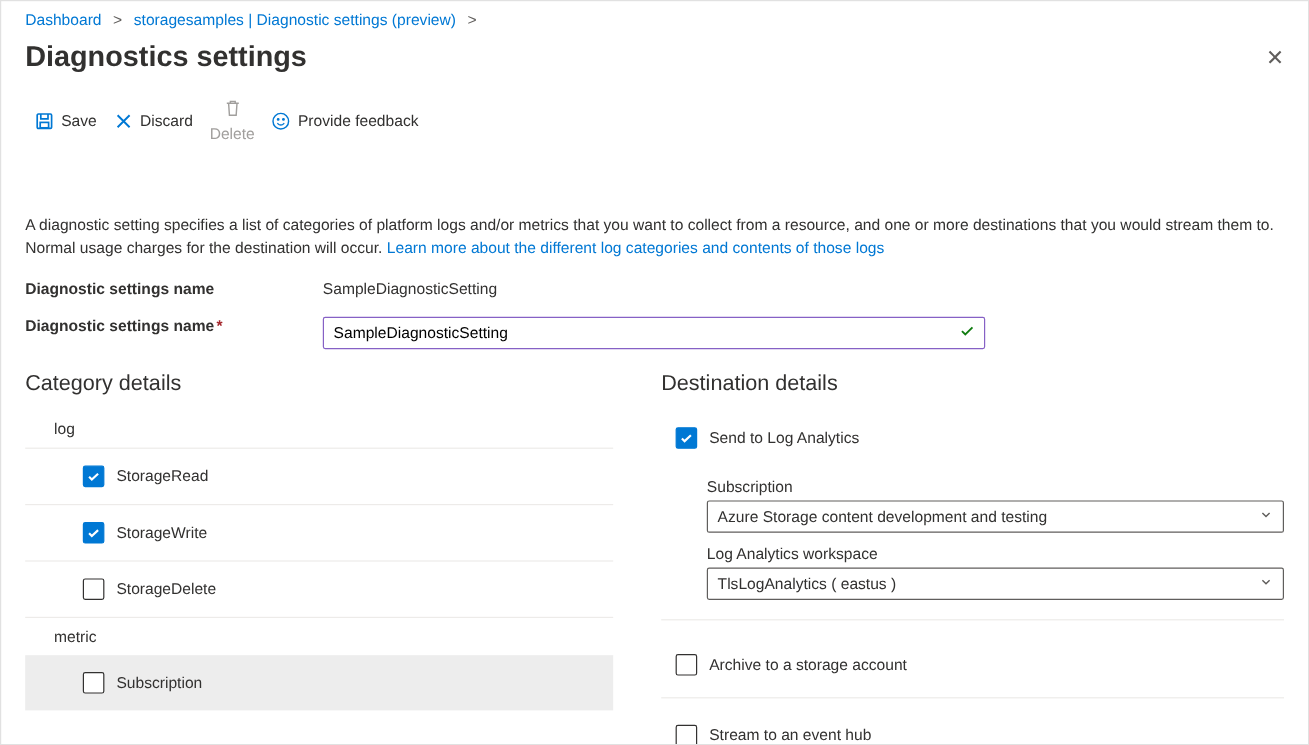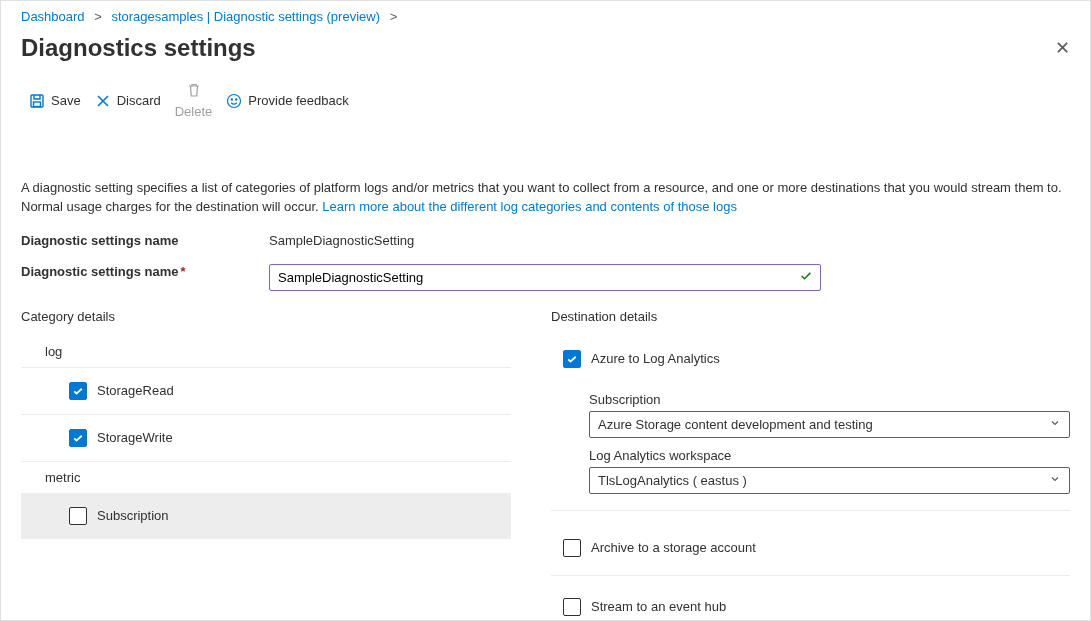--- a/index.html
+++ b/index.html
@@ -89,21 +89,21 @@
   transform: translateY(-50%);
   color: #107c10;
 }
 .columns {
   display: flex;
   padding: 0 20px;
 }
 .col-left { width: 510px; padding-right: 20px; }
 .col-right { flex: 1; padding-left: 20px; }
 .section-title {
-  font-size: 13px;
+  font-size: 18px;
   padding: 4px 0 12px 0;
   color: #323130;
 }
 .group-title {
   font-size: 13px;
   padding: 8px 0 8px 24px;
   border-bottom: 1px solid #edebe9;
   color: #323130;
 }
 .check-row {
@@ -246,39 +246,43 @@
       <span>StorageRead</span>
     </div>
     <div class="check-row">
       <div class="checkbox checked">
           <svg viewBox="0 0 16 16" stroke="#fff" stroke-width="2.4" fill="none">
             <path d="M3 8.5l3 3L13 5"></path>
           </svg>
         </div>
       <span>StorageWrite</span>
     </div>
+    <div class="check-row">
+      <div class="checkbox"></div>
+      <span>StorageDelete</span>
+    </div>
 
     <div class="group-title" style="border-bottom:none">metric</div>
     <div class="check-row highlight" style="border-bottom:none">
       <div class="checkbox"></div>
       <span>Subscription</span>
     </div>
   </div>
 
   <div class="col-right">
     <div class="section-title">Destination details</div>
 
     <div class="dest-block">
       <div class="check-row dest">
         <div class="checkbox checked">
             <svg viewBox="0 0 16 16" stroke="#fff" stroke-width="2.4" fill="none">
               <path d="M3 8.5l3 3L13 5"></path>
             </svg>
           </div>
-        <span>Azure to Log Analytics</span>
+        <span>Send to Log Analytics</span>
       </div>
       <div class="sub-field">
         <div class="sub-label">Subscription</div>
         <div class="select">
           <span>Azure Storage content development and testing</span>
           <span class="chev"><svg width="12" height="12" viewBox="0 0 16 16" fill="none" stroke="#605e5c" stroke-width="1.6">
                 <path d="M4 6l4 4 4-4"></path>
               </svg></span>
         </div>
       </div>

